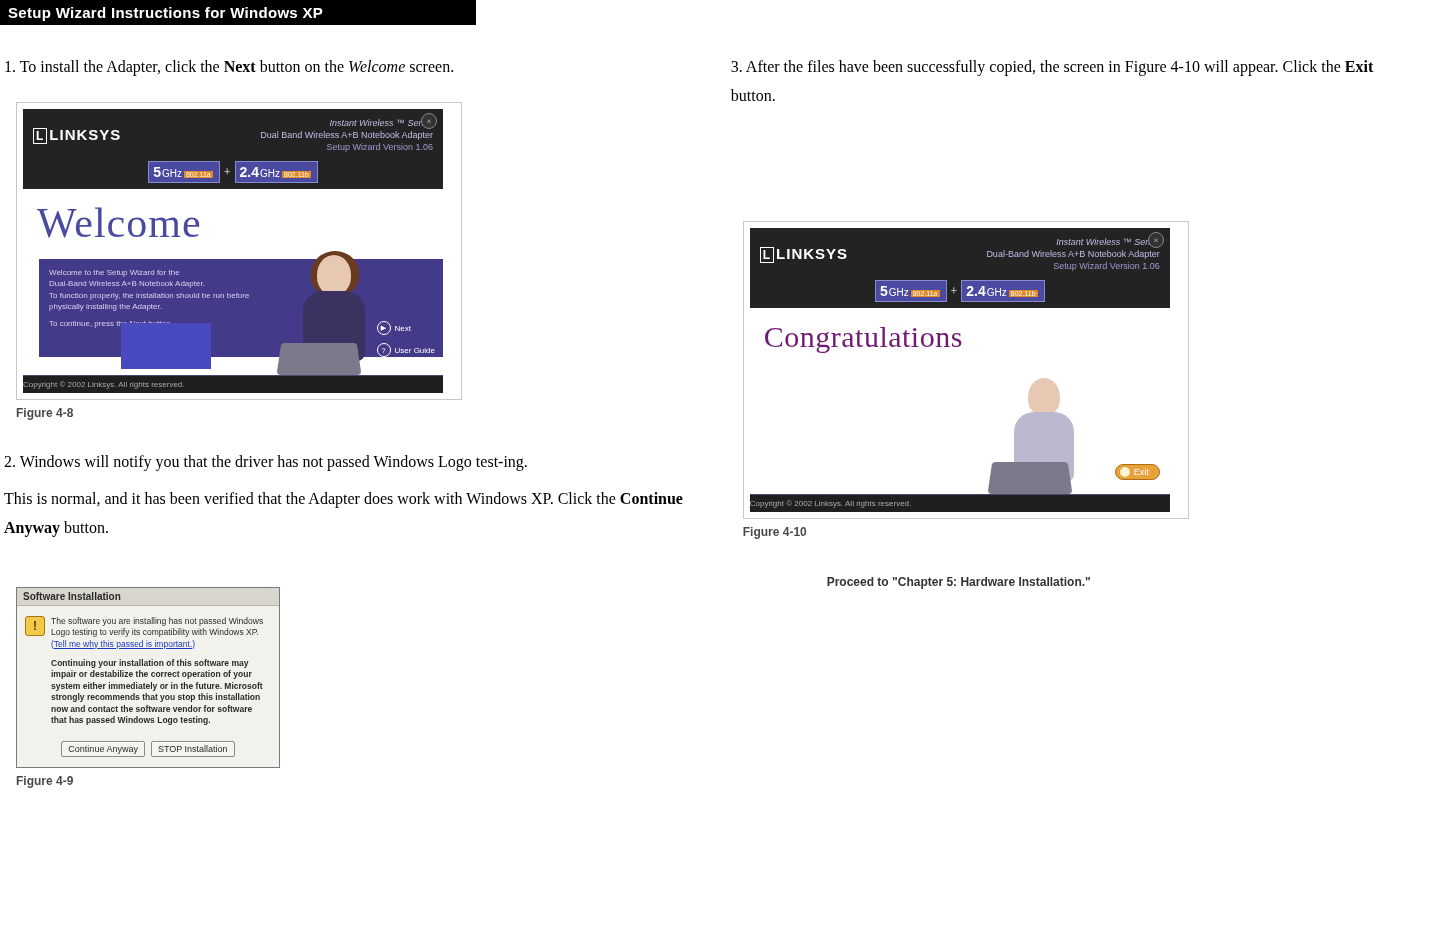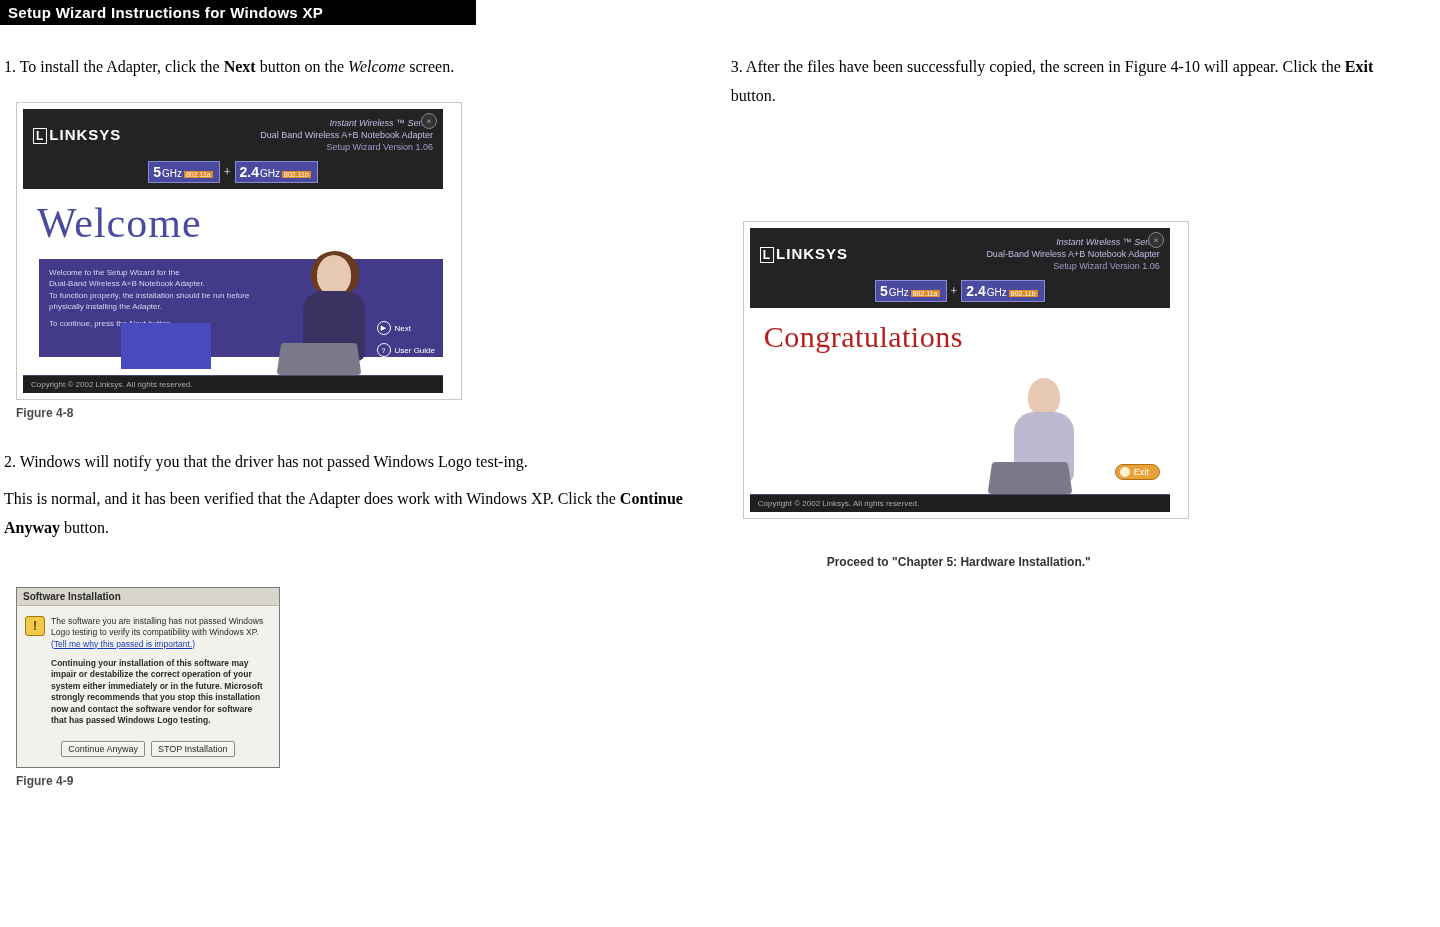--- a/index.html
+++ b/index.html
@@ -231,21 +231,21 @@
     align-items: center;
     justify-content: center;
     font-size: 7px;
   }
   .footer-strip {
     background: #1f1f1f;
     border-top: 1px solid #4a4a6a;
     color: #aaa;
     font-family: Arial, sans-serif;
     font-size: 8px;
-    padding: 4px 8px;
+    padding: 4px 0;
     filter: blur(0.3px);
   }
   .close-x {
     position: absolute;
     top: 4px; right: 6px;
     width: 14px; height: 14px;
     border: 1px solid #888;
     border-radius: 50%;
     color: #ccc;
     font-size: 9px;
@@ -322,21 +322,21 @@
   }
   .congrats-area {
     background: #fff;
     position: relative;
     height: 186px;
     overflow: hidden;
   }
   .congrats-title {
     font-family: Georgia, "Times New Roman", serif;
     font-size: 30px;
-    color: #b91c1c;
+    color: #701a75;
     padding: 12px 0 0 14px;
     letter-spacing: 0.5px;
   }
   .congrats-sub {
     font-family: Arial, sans-serif;
     font-size: 9px;
     color: #333;
     padding: 6px 0 0 14px;
     line-height: 1.4;
     width: 220px;
@@ -540,19 +540,20 @@
                 <div class="laptop"></div>
             </div>
             <div class="exit-pill">
               <span class="dot"></span>
               <span>Exit</span>
             </div>
           </div>
           <div class="footer-strip">Copyright © 2002 Linksys. All rights reserved.</div>
         </div>
       </div>
+      <div class="fig-caption" style="width:432px;margin-left:12px;">Figure 4-10</div>
 
       <div class="proceed-text" style="width:432px;margin-left:12px;">Proceed to "Chapter 5: Hardware Installation."</div>
 
     </div>
 
   </div>
 </div>
 
 </body></html>

